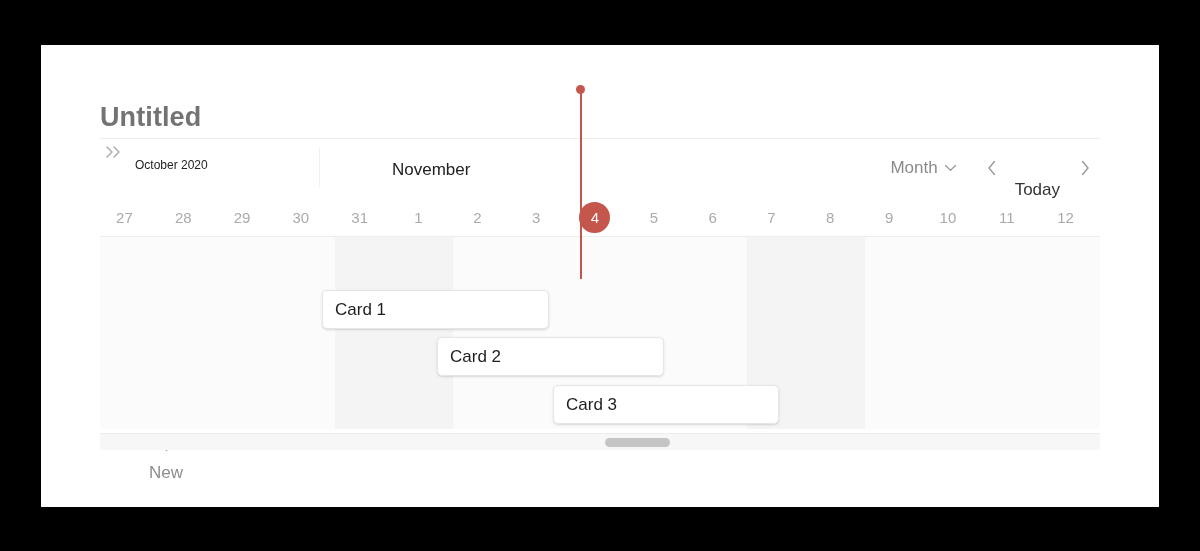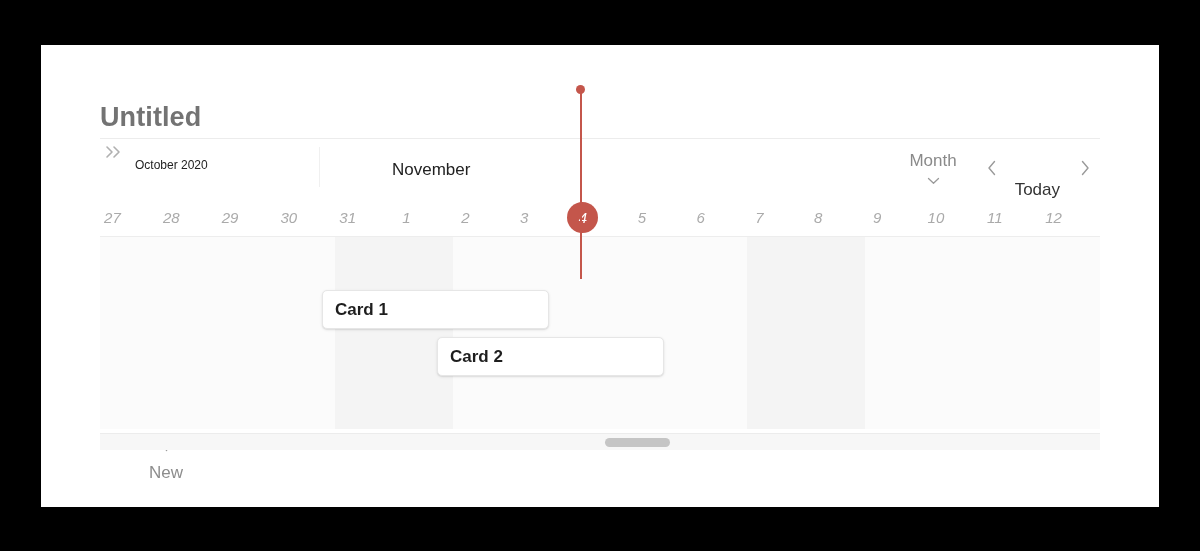--- a/index.html
+++ b/index.html
@@ -70,42 +70,41 @@
     position: absolute;
     right: 0; top: 0;
     height: 58px;
     display: flex; align-items: center; gap: 0;
   }
   #view-select {
     display: flex; align-items: center; gap: 6px;
     font-size: 17px; color: #8a8a8a;
     cursor: pointer;
     padding: 4px 6px;
-    flex-direction: column;
   }
   #chevron-down-icon { display: flex; align-items: center; color: #9a9a9a; }
   .nav-arrow {
     width: 30px; height: 30px;
     display: flex; align-items: center; justify-content: center;
     color: #9a9a9a; cursor: pointer;
   }
   #today-button {
     font-size: 17px; color: #333333;
     padding: 4px 8px; cursor: pointer;
     white-space: nowrap;
     margin-top: 44px;
   }
   #nav-prev { margin-left: 14px; }
   #nav-next { margin-left: 2px; }
 
   
   #day-header {
     position: absolute;
-    left: 42px; top: 152px;
-    width: 1000px; height: 40px; font-style: italic;
+    left: 54px; top: 152px;
+    width: 1000px; height: 40px;
   }
   .day-cell {
     position: absolute;
     top: 0; height: 40px;
     display: flex; align-items: center; justify-content: center;
     font-size: 15px; color: #aaaaaa;
     cursor: pointer;
   }
   .day-cell.is-today { color: #ffffff; }
   .today-badge {
@@ -156,21 +155,20 @@
     position: absolute;
     height: 39px;
     background: #ffffff;
     border: 1px solid #e6e6e6;
     border-radius: 5px;
     box-shadow: 0 1px 3px rgba(0,0,0,0.10), 0 1px 1px rgba(0,0,0,0.05);
     display: flex; align-items: center;
     padding-left: 12px;
     font-size: 17px; color: #1e1e1e;
     cursor: pointer;
-    font-weight: bold;
   }
 
   
   #new-button {
     position: absolute;
     left: 108px; top: 390px;
     height: 32px;
     display: flex; align-items: center; gap: 11px;
     color: #8d8d8d; font-size: 17px;
     cursor: pointer;
@@ -268,20 +266,23 @@
       <div class="weekend-band" style="left: 235.294px; width: 58.8235px;"></div>
       <div class="weekend-band" style="left: 294.118px; width: 58.8235px;"></div>
       <div class="weekend-band" style="left: 647.059px; width: 58.8235px;"></div>
       <div class="weekend-band" style="left: 705.882px; width: 58.8235px;"></div>
       <div class="card" style="left: 222px; top: 53px; width: 227px;">
         <span>Card 1</span>
       </div>
       <div class="card" style="left: 337px; top: 100px; width: 227px;">
         <span>Card 2</span>
       </div>
+      <div class="card" style="left: 453px; top: 148px; width: 226px;">
+        <span>Card 3</span>
+      </div>
     </div>
 
   <div id="today-line-dot"></div>
   <div id="today-line"></div>
 
   <div id="new-button">
     <span id="plus-icon">
       <svg width="17" height="17" viewBox="0 0 17 17" fill="none" stroke="currentColor" stroke-width="1.5" stroke-linecap="round">
         <line x1="8.5" y1="1.5" x2="8.5" y2="15.5"></line>
         <line x1="1.5" y1="8.5" x2="15.5" y2="8.5"></line>

